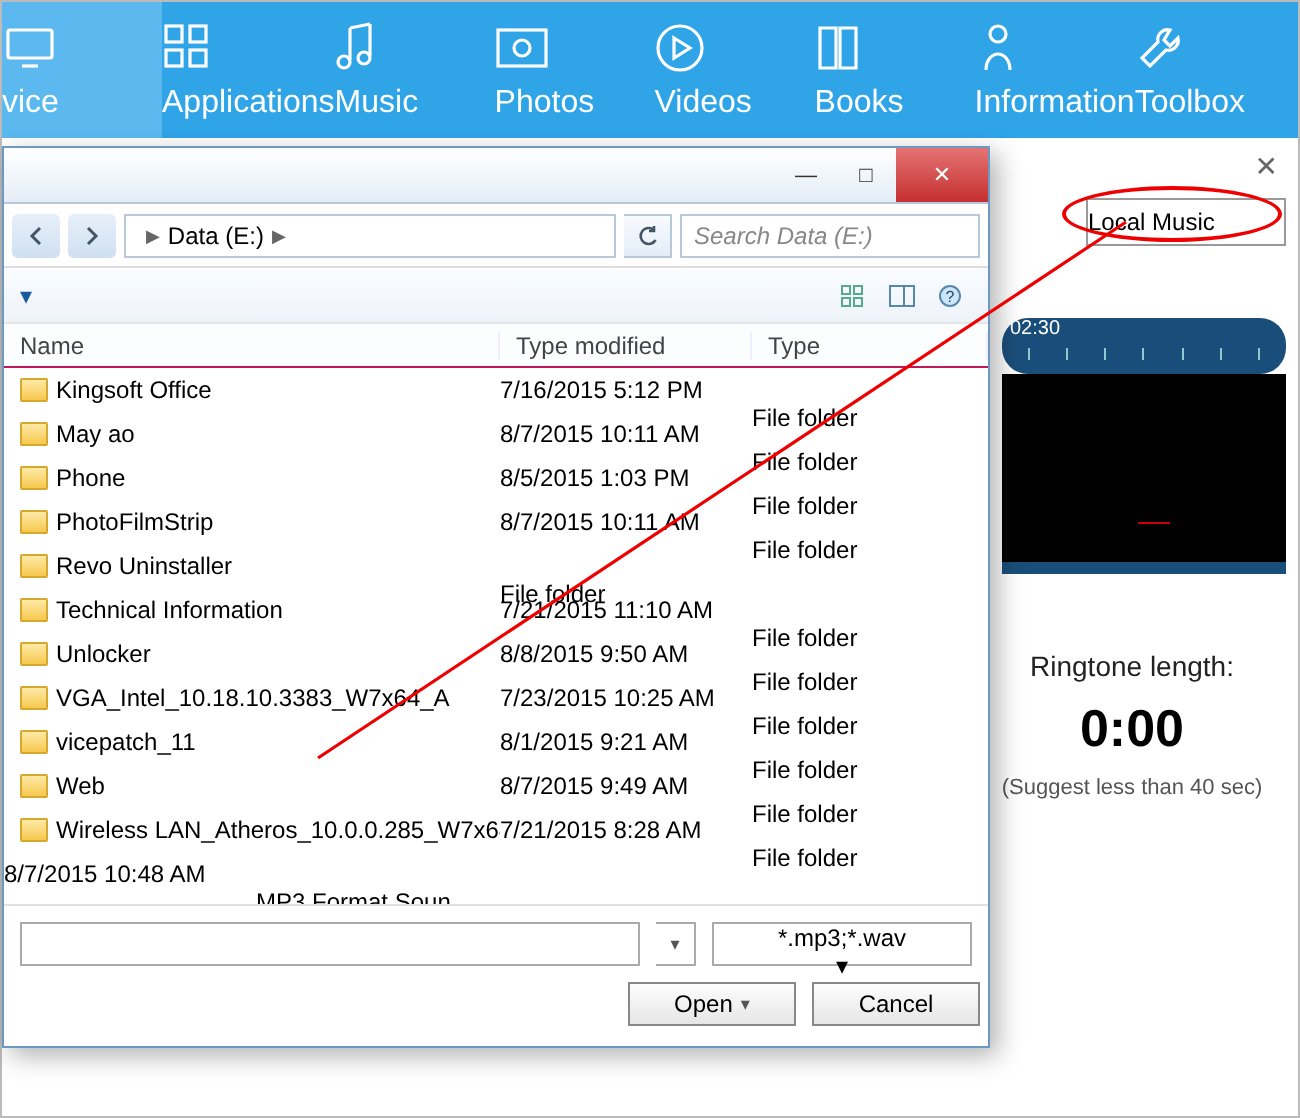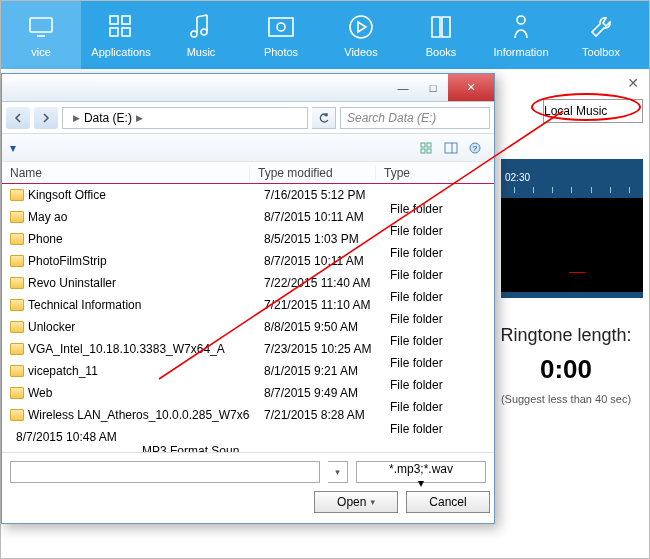--- a/index.html
+++ b/index.html
@@ -2,41 +2,41 @@
 <html><head>
 <meta charset="utf-8">
 <style>
 * { margin: 0; padding: 0; box-sizing: border-box; font-family: "Segoe UI", Tahoma, sans-serif; }
 html, body { width: 650px; height: 559px; overflow: hidden; background: #fff; }
 
 .app { position: relative; width: 650px; height: 559px; border: 1px solid #bbb; }
 
 
 .navbar { display: flex; background: #2fa4e7; height: 68px; align-items: stretch; }
-.nav-item { flex: 0 0 80px; display: flex; flex-direction: column; align-items: center; justify-content: center; color: #fff; font-size: 11px; cursor: pointer; gap: 4px; }
+.nav-item { flex: 0 0 80px; display: flex; flex-direction: column; align-items: flex-start; justify-content: center; color: #fff; font-size: 16px; cursor: pointer; gap: 4px; }
 .nav-item.active { background: #5bb9ef; }
 .nav-item .icon-wrap { height: 30px; display: flex; align-items: center; justify-content: center; }
 .nav-item svg { fill: none; stroke: #fff; stroke-width: 1.6; }
 
 
 .right-panel { position: absolute; right: 6px; top: 74px; width: 160px; }
 .close-panel { position: absolute; right: 4px; top: 0; font-size: 14px; color: #666; cursor: pointer; }
 .local-music-btn { margin-top: 24px; margin-left: 60px; border: 1px solid #999; padding: 4px 0; font-size: 12px; background: #fff; }
 .ellipse { position: absolute; top: 92px; right: 8px; width: 110px; height: 28px; border: 2px solid #e00; border-radius: 50%; pointer-events: none; z-index: 50; }
 
 .waveform-area { position: absolute; right: 6px; top: 158px; width: 142px; }
-.wave-top { background: #1a4e7a; color: #fff; font-size: 10px; padding: 13px 4px 0; height: 39px; }
+.wave-top { background: #1a4e7a; color: #fff; font-size: 10px; padding: 0 4px 0; height: 28px; border-radius: 13px; }
 .wave-ticks { display: flex; justify-content: space-around; margin-top: 4px; }
 .wave-ticks span { width: 1px; height: 6px; background: #8cc; }
 .wave-body { background: #000; height: 94px; position: relative; }
 .wave-redline { position: absolute; left: 68px; top: 74px; width: 16px; height: 1px; background: #c00; }
 .wave-bot { background: #1a4e7a; height: 6px; }
 
 .ringtone { position: absolute; right: 8px; top: 324px; width: 150px; text-align: center; }
-.ringtone .lbl { font-size: 18px; color: #222; }
+.ringtone .lbl { font-size: 14px; color: #222; }
 .ringtone .time { font-size: 26px; font-weight: bold; margin: 8px 0; }
 .ringtone .hint { font-size: 11px; color: #555; }
 
 
 .dialog { position: absolute; left: 0; top: 72px; width: 494px; border: 1px solid #6c98c4; background: #fff; box-shadow: 4px 4px 12px rgba(0,0,0,0.3); z-index: 20; }
 .titlebar { height: 28px; background: linear-gradient(#fff,#e4edf7); border-bottom: 1px solid #b8c9dc; display: flex; justify-content: flex-end; align-items: stretch; }
 .tb-btn { width: 30px; display: flex; align-items: center; justify-content: center; font-size: 11px; color: #333; cursor: pointer; }
 .tb-close { background: linear-gradient(#e57373,#c53030); color: #fff; width: 46px; }
 
 .addrbar { display: flex; align-items: center; height: 32px; border-bottom: 1px solid #ddd; padding: 0 4px; gap: 4px; }
@@ -49,21 +49,21 @@
 .toolbar { display: flex; height: 28px; align-items: center; padding: 0 8px; font-size: 12px; color: #1a5a9a; border-bottom: 1px solid #e6e6e6; background: linear-gradient(#fafcff,#eef3f9); }
 .toolbar .spacer { flex: 1; }
 .toolbar .vbtn { width: 22px; height: 20px; display: flex; align-items: center; justify-content: center; margin-left: 2px; cursor: pointer; border: 1px solid transparent; border-radius: 2px; }
 
 .filelist { height: 290px; overflow: hidden; }
 .fl-head { display: flex; font-size: 12px; color: #444; border-bottom: 1px solid #be185d; height: 22px; align-items: center; background: #fcfdff; }
 .fl-head > div { padding: 0 8px; border-right: 1px solid #eef; }
 .col-name { width: 248px; } .col-date { width: 126px; } .col-type { flex: 1; }
 .fl-row { display: flex; align-items: center; font-size: 12px; height: 22px; cursor: default; }
 .fl-row .c-name { width: 248px; padding-left: 8px; display: flex; align-items: center; gap: 4px; white-space: nowrap; overflow: hidden; }
-.fl-row .c-date { width: 126px; white-space: nowrap; overflow: hidden; margin-left: 14px; }
+.fl-row .c-date { width: 126px; white-space: nowrap; overflow: hidden; }
 .fl-row .c-type { flex: 1; white-space: nowrap; overflow: hidden; margin-top: 28px; }
 .ficon { width: 14px; height: 12px; background: linear-gradient(#ffe9a8,#f6c94e); border: 1px solid #d4a92e; border-radius: 1px; flex-shrink: 0; }
 .micon { width: 14px; height: 14px; background: #fff; border: 1px solid #8aa; position: relative; flex-shrink: 0; }
 .micon::after { content: "♪"; position: absolute; left: 2px; top: -2px; font-size: 10px; color: #06c; }
 
 .btnrow { display: flex; align-items: center; padding: 8px; gap: 8px; border-top: 1px solid #e0e0e0; }
 .fn-input { flex: 1; border: 1px solid #aaa; height: 22px; background: #fff; }
 .ft-select { width: 130px; border: 1px solid #aaa; height: 22px; font-size: 12px; padding: 0 4px; display: flex; align-items: center; justify-content: space-between; background: #fff; flex-direction: column; }
 .btnrow2 { display: flex; justify-content: flex-end; padding: 0 4px 10px; gap: 8px; }
 .dlg-btn { width: 84px; height: 22px; font-size: 12px; border: 1px solid #888; background: linear-gradient(#fdfdfd,#e6e6e6); display: flex; align-items: center; justify-content: center; cursor: pointer; }
@@ -285,21 +285,20 @@
               <span>PhotoFilmStrip</span>
             </div>
             <div class="c-date">8/7/2015 10:11 AM</div>
             <div class="c-type">File folder</div>
           </div>
           <div class="fl-row">
             <div class="c-name">
               <span class="ficon"></span>
               <span>Revo Uninstaller</span>
             </div>
-            <div class="c-date">7/22/2015 11:40 AM</div>
             <div class="c-type">File folder</div>
           </div>
           <div class="fl-row">
             <div class="c-name">
               <span class="ficon"></span>
               <span>Technical Information</span>
             </div>
             <div class="c-date">7/21/2015 11:10 AM</div>
             <div class="c-type">File folder</div>
           </div>

